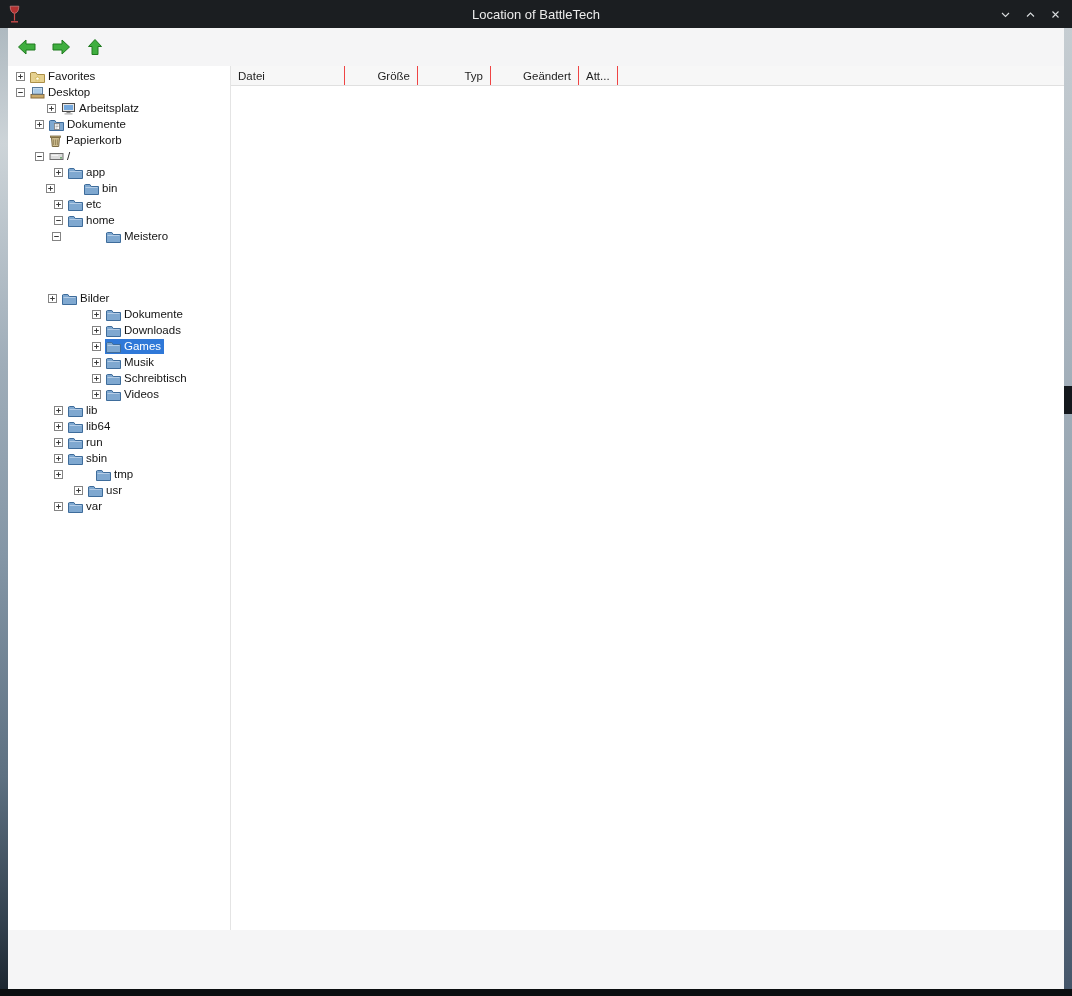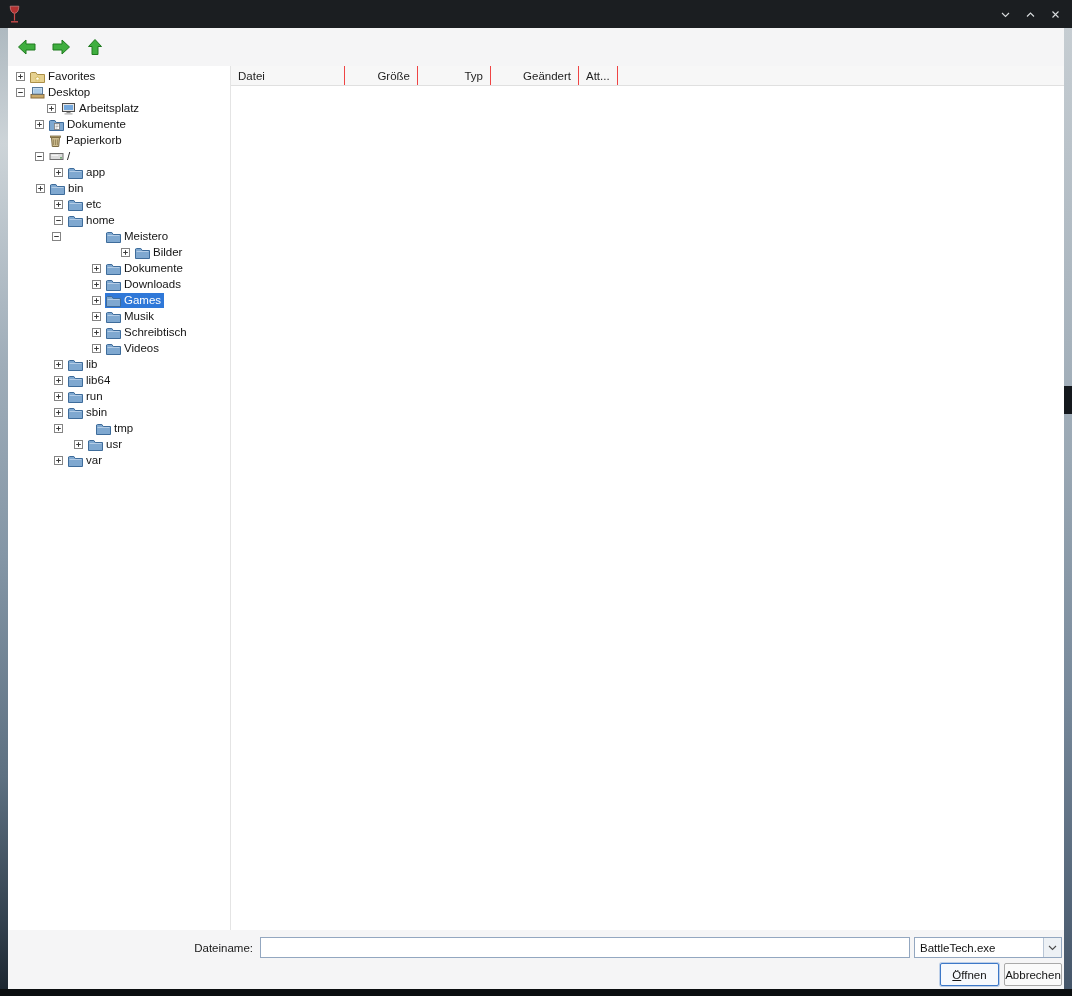--- a/index.html
+++ b/index.html
@@ -104,20 +104,21 @@
 <div class="wp-bottom"></div>
 
 <div class="titlebar">
   <span class="app-icon">
     <svg width="15" height="19" viewBox="0 0 15 19">
       <path d="M3.2 1.2h8.6c0 4.4-1.5 6.6-4.3 7.2-2.8-.6-4.3-2.8-4.3-7.2z" fill="#b23131" stroke="#d88a8a" stroke-width="0.7"></path>
       <path d="M7.5 8.6v7" stroke="#c94a4a" stroke-width="1.2"></path>
       <path d="M4 16.8h7" stroke="#c94a4a" stroke-width="1.4"></path>
     </svg>
   </span>
+  <span class="title-text">Location of BattleTech</span>
   <span class="tb-controls">
     <span class="tb-ctl">
       <svg width="13" height="13" viewBox="0 0 13 13">
           <path d="M3 5l3.5 3.5L10 5" fill="none" stroke="#d9dcde" stroke-width="1.1"></path>
         </svg>
     </span>
     <span class="tb-ctl">
       <svg width="13" height="13" viewBox="0 0 13 13">
           <path d="M3 8.5L6.5 5 10 8.5" fill="none" stroke="#d9dcde" stroke-width="1.1"></path>
         </svg>
@@ -265,21 +266,21 @@
           <span class="selwrap">
             <span class="ticon">
               <svg width="15" height="13" viewBox="0 0 15 13">
                 <path d="M.5 3 .5 12.5 14.5 12.5 14.5 4.5 7.2 4.5 5.9 2.5 1.5 2.5Z" fill="#7fa8d0" stroke="#3e6c9b"></path>
                 <path d="M1.5 5.5h12" stroke="#b3cce6" fill="none"></path>
               </svg>
             </span>
             <span class="tlabel">app</span>
           </span>
         </div>
-        <div class="tree-row" style="padding-left: 28px;">
+        <div class="tree-row" style="padding-left: 38px; gap: 24px;">
           <span class="expander">
             <svg width="9" height="9" viewBox="0 0 9 9">
               <rect x="0.5" y="0.5" width="8" height="8" fill="#fff" stroke="#848484"></rect>
               <path d="M2.2 4.5h4.6M4.5 2.2v4.6" stroke="#3a3a3a"></path>
             </svg>
           </span>
           <span class="selwrap">
             <span class="ticon">
               <svg width="15" height="13" viewBox="0 0 15 13">
                 <path d="M.5 3 .5 12.5 14.5 12.5 14.5 4.5 7.2 4.5 5.9 2.5 1.5 2.5Z" fill="#7fa8d0" stroke="#3e6c9b"></path>
@@ -333,21 +334,21 @@
           <span class="selwrap">
             <span class="ticon">
               <svg width="15" height="13" viewBox="0 0 15 13">
                 <path d="M.5 3 .5 12.5 14.5 12.5 14.5 4.5 7.2 4.5 5.9 2.5 1.5 2.5Z" fill="#7fa8d0" stroke="#3e6c9b"></path>
                 <path d="M1.5 5.5h12" stroke="#b3cce6" fill="none"></path>
               </svg>
             </span>
             <span class="tlabel">Meistero</span>
           </span>
         </div>
-        <div class="tree-row" style="padding-left: 113px;">
+        <div class="tree-row" style="padding-left: 40px; margin-top: 46px;">
           <span class="expander">
             <svg width="9" height="9" viewBox="0 0 9 9">
               <rect x="0.5" y="0.5" width="8" height="8" fill="#fff" stroke="#848484"></rect>
               <path d="M2.2 4.5h4.6M4.5 2.2v4.6" stroke="#3a3a3a"></path>
             </svg>
           </span>
           <span class="selwrap">
             <span class="ticon">
               <svg width="15" height="13" viewBox="0 0 15 13">
                 <path d="M.5 3 .5 12.5 14.5 12.5 14.5 4.5 7.2 4.5 5.9 2.5 1.5 2.5Z" fill="#7fa8d0" stroke="#3e6c9b"></path>
@@ -585,28 +586,14 @@
           <div class="hcell right" style="width: 73px;">Größe</div>
           <div class="hcell right" style="width: 73px;">Typ</div>
           <div class="hcell right" style="width: 88px;">Geändert</div>
           <div class="hcell" style="width: 39px;">Att...</div>
           <div class="hcell fill"></div>
         </div>
       <div class="list-body"></div>
     </div>
   </div>
 
-  <div class="bottombar">
-    <span class="fn-label">Dateiname:</span>
-    <input class="fn-input" type="text" value="" style="">
-    <div class="ft-combo">
-      <span class="ft-value">BattleTech.exe</span>
-      <span class="ft-btn">
-        <svg width="9" height="6" viewBox="0 0 9 6">
-            <path d="M1 1l3.5 3.5L8 1" fill="none" stroke="#4a4a4a" stroke-width="1.1"></path>
-          </svg>
-      </span>
-    </div>
-    <button class="btn btn-open"><span class="accel">Ö</span><span>ffnen</span></button>
-    <button class="btn btn-cancel">Abbrechen</button>
-  </div>
 
 </div>
 
 </body></html>

